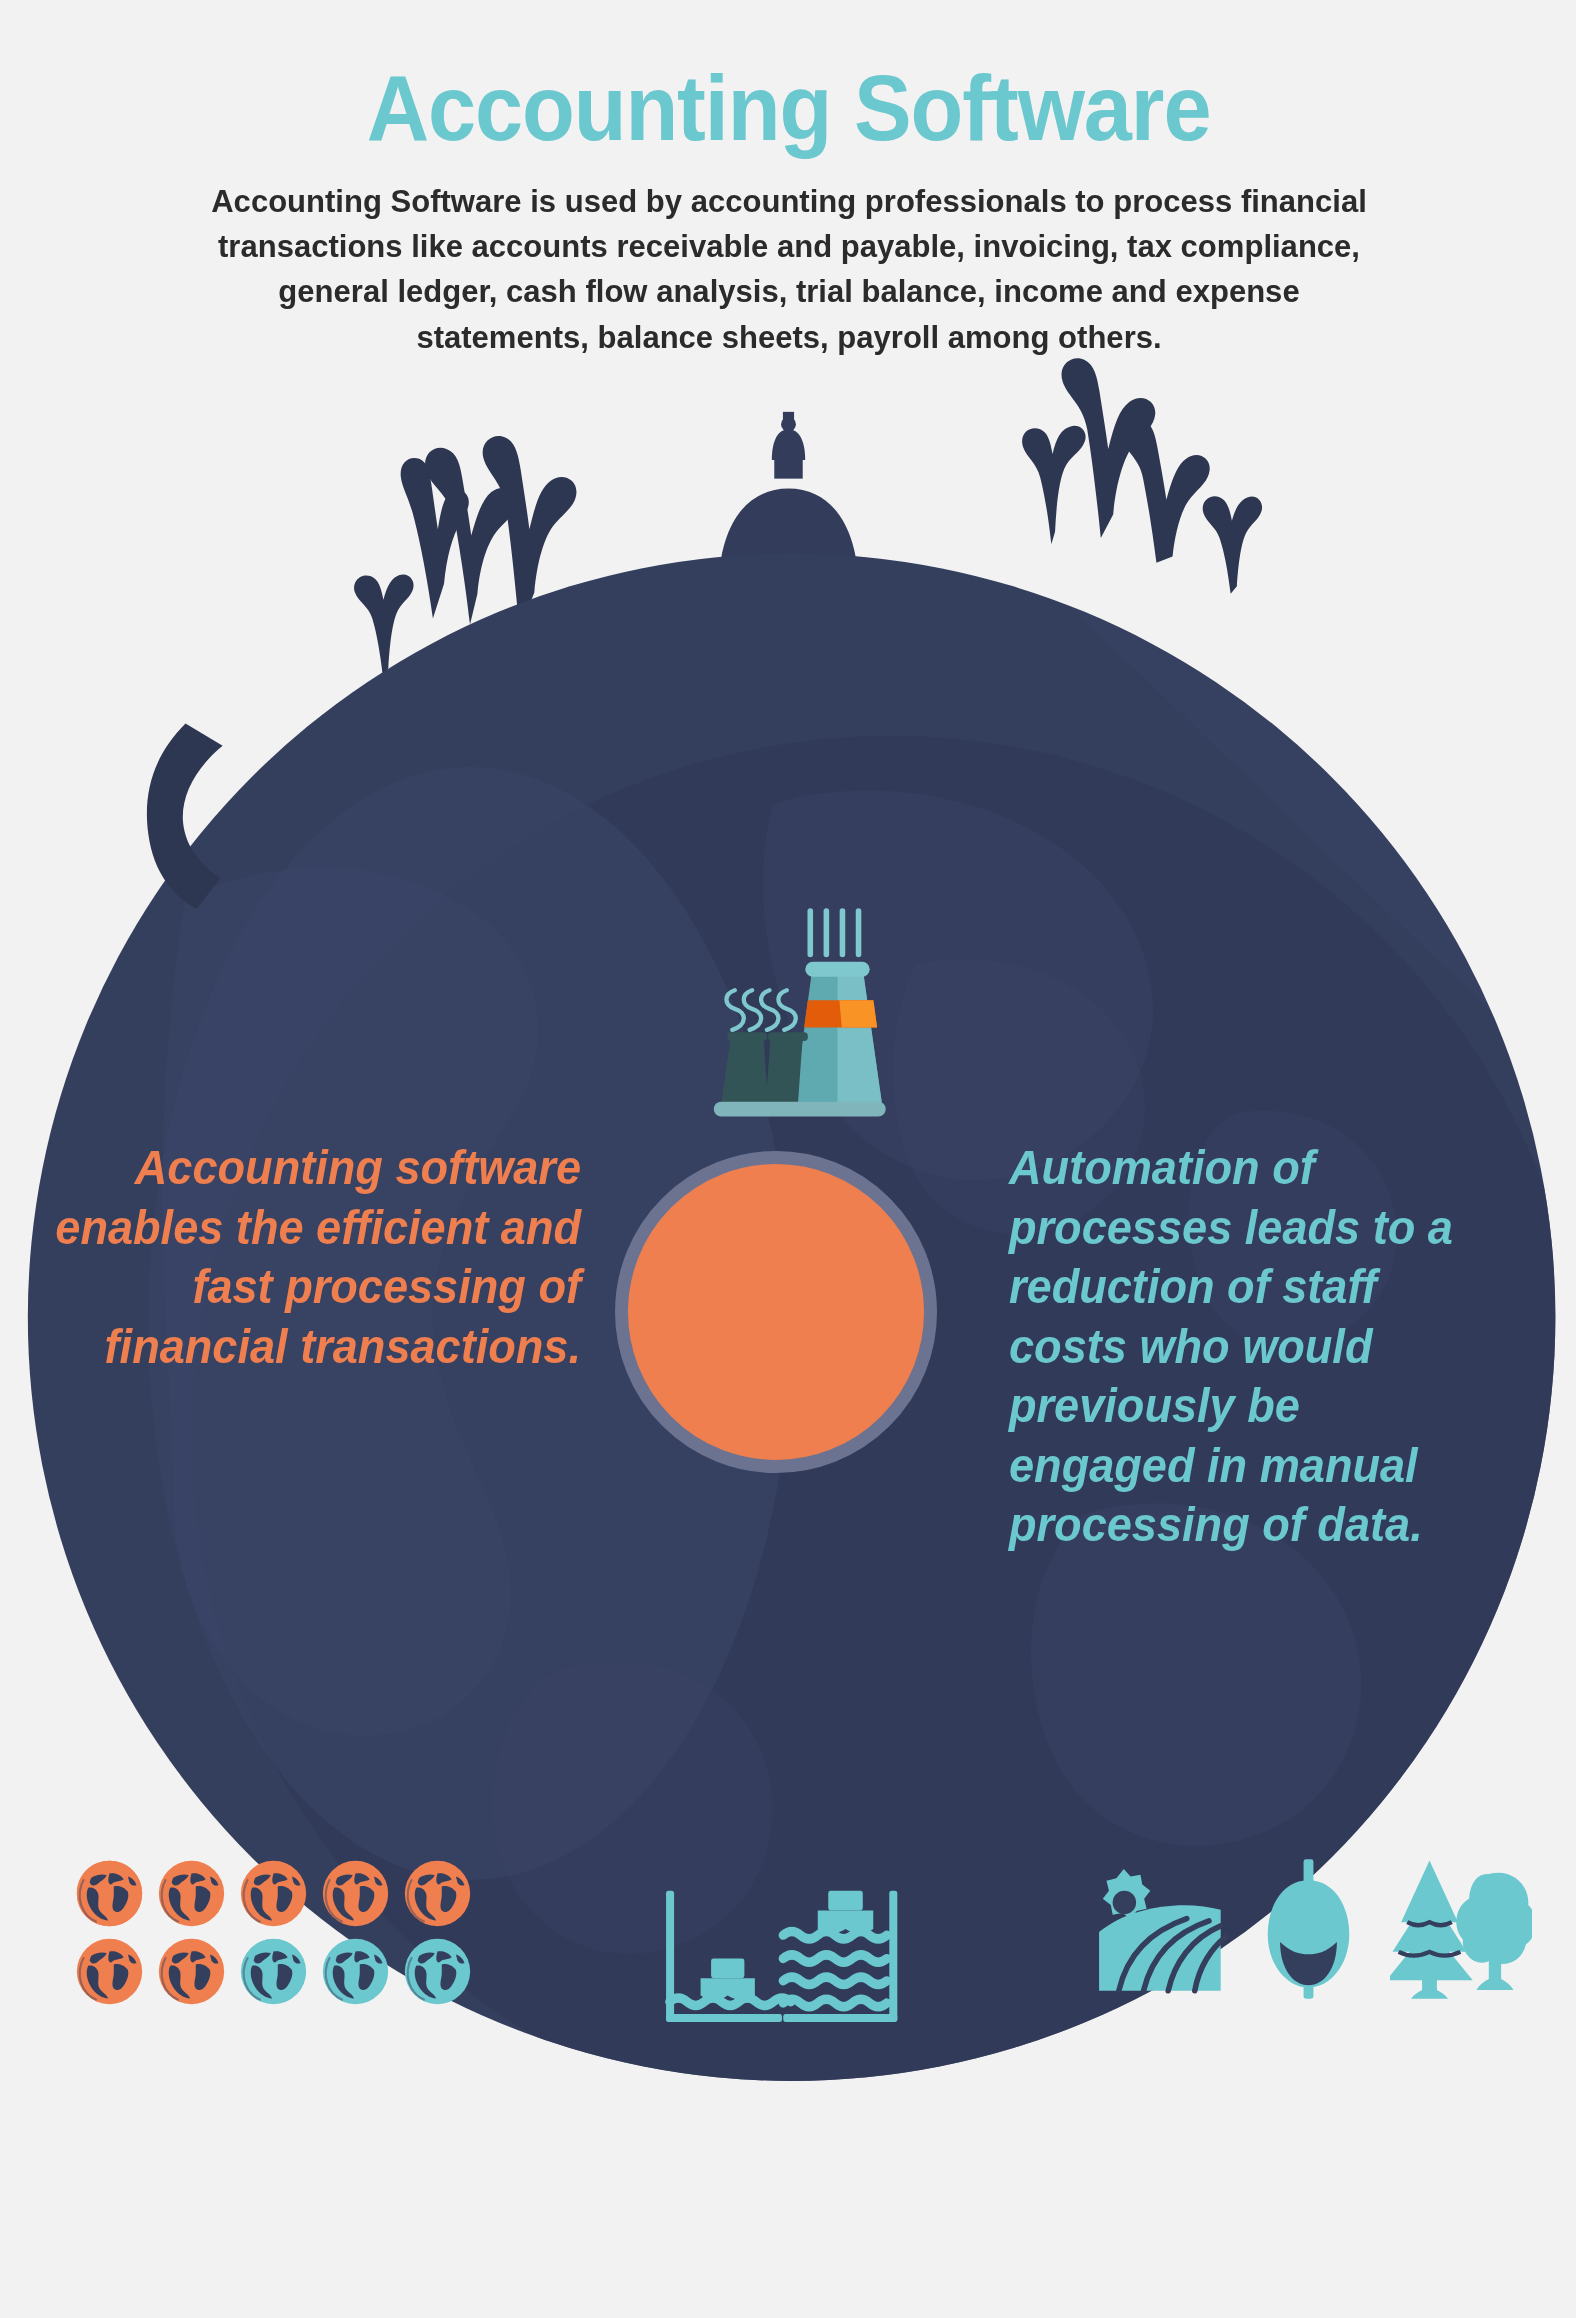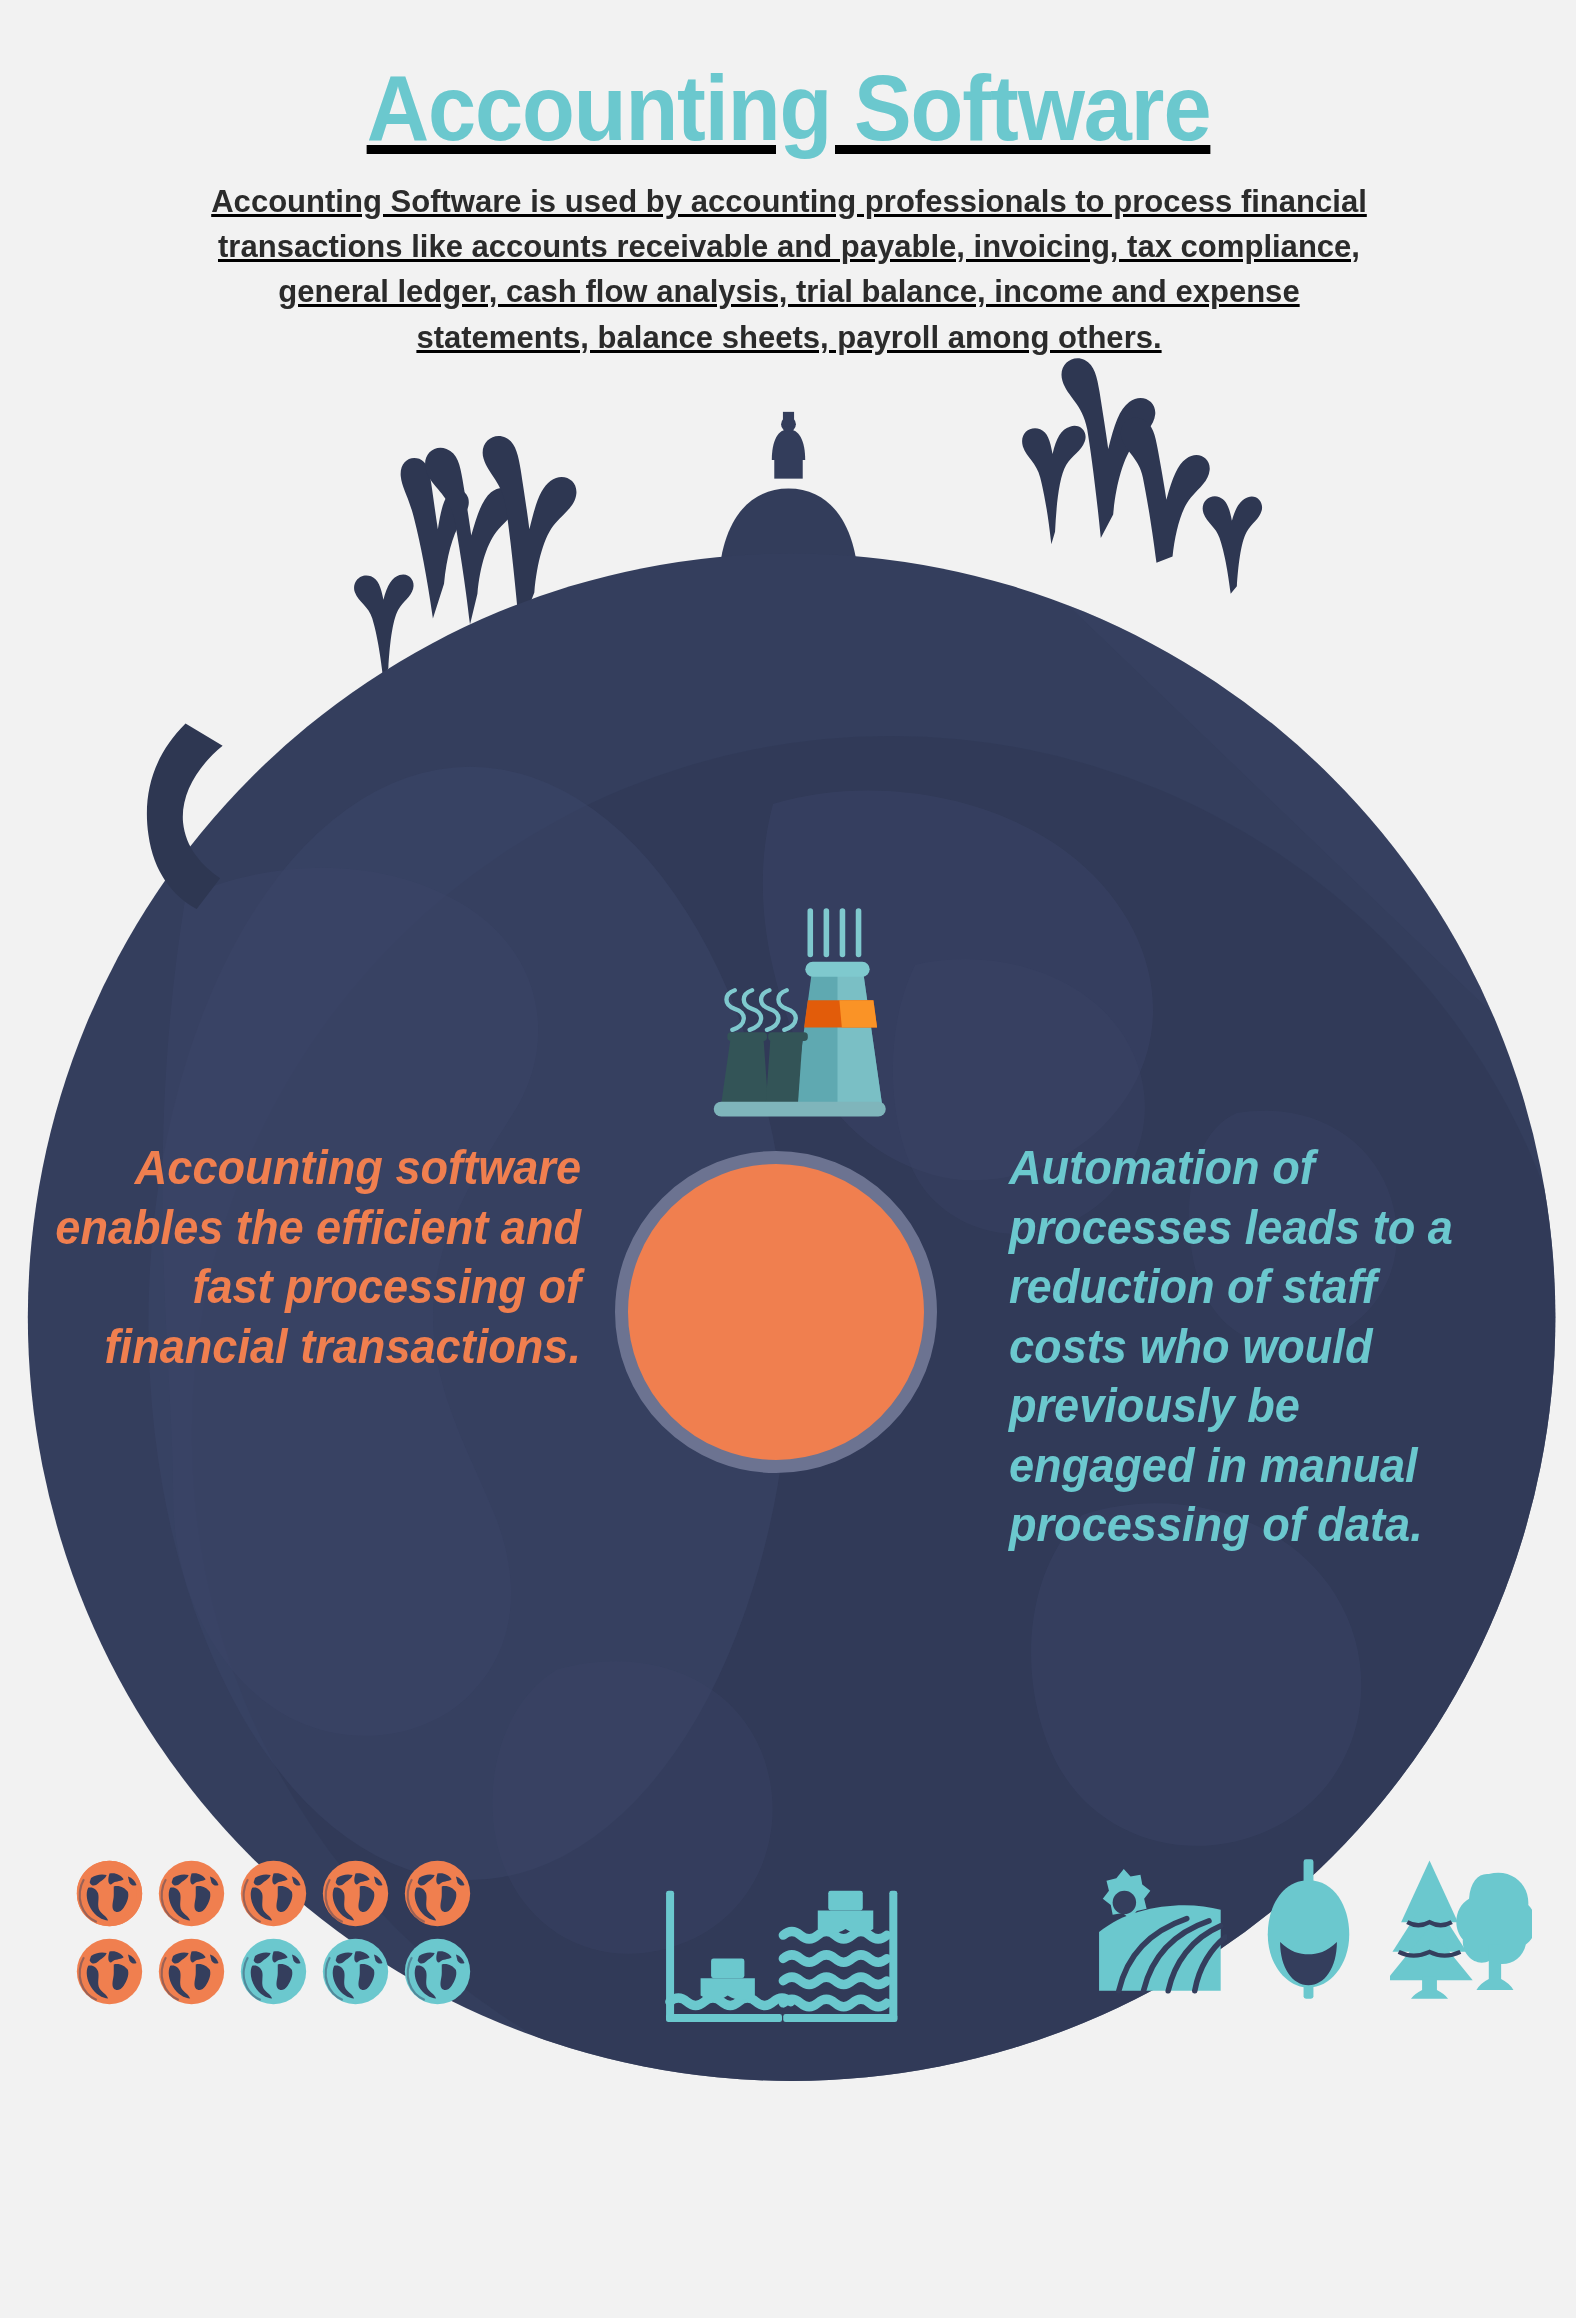--- a/index.html
+++ b/index.html
@@ -6,21 +6,21 @@
   body{
     width:1577px;height:2319px;
     background:#F2F2F2;
     font-family:"Liberation Sans", sans-serif;
     overflow:hidden;
     position:relative;
   }
   #stage{position:absolute;left:0;top:0;width:1577px;height:2319px;overflow:hidden;}
 
   
-  .header{position:absolute;left:0;top:0;width:1577px;text-align:center;z-index:40;text-decoration:underline;}
+  .header{position:absolute;left:0;top:0;width:1577px;text-align:center;z-index:40;}
   .title{
     font-family:"Liberation Sans", sans-serif;
     font-weight:bold;
     font-size:93px;
     letter-spacing:-1.2px;
     color:#6BC8CE;
     margin:0;
     padding-top:62px;
     line-height:1.0;
     transform:scaleX(0.93);

